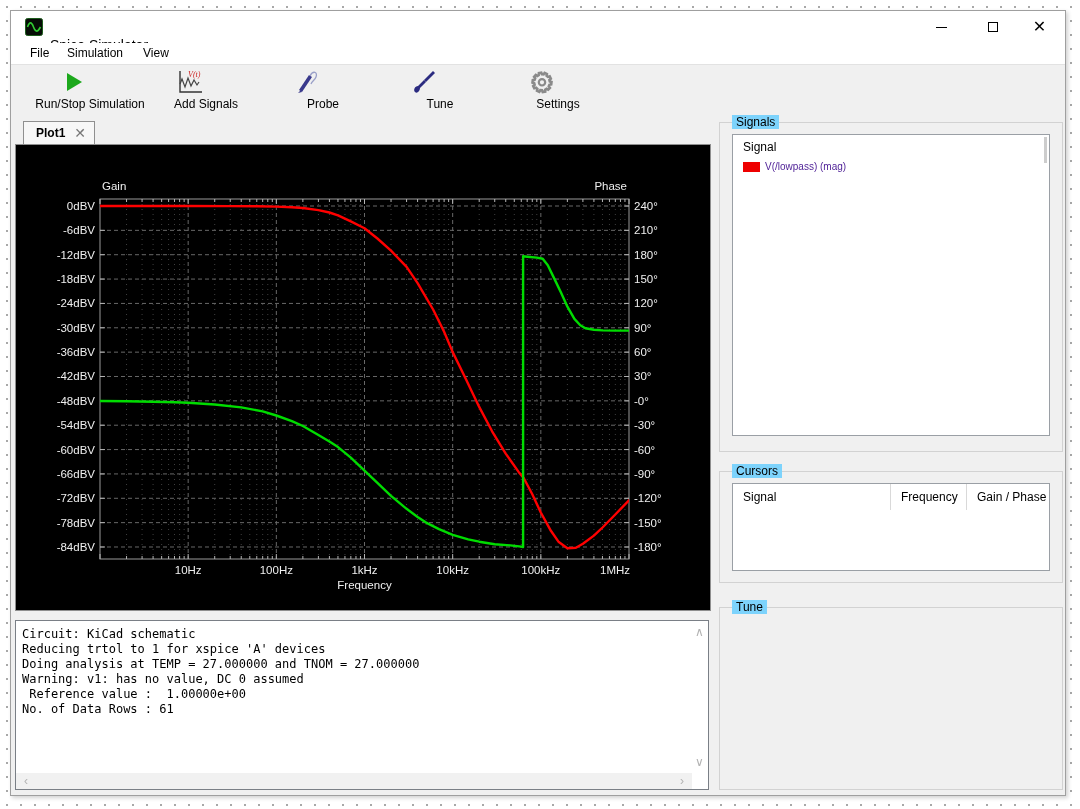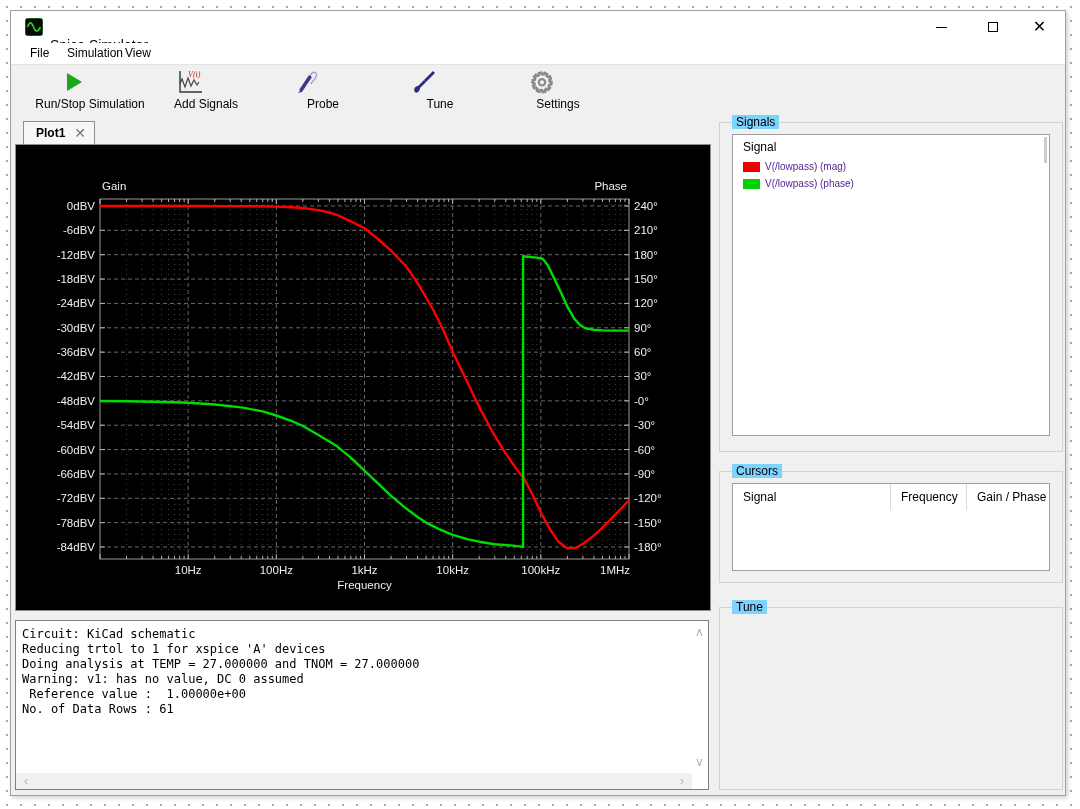--- a/index.html
+++ b/index.html
@@ -95,21 +95,21 @@
         <div class="glyph-max"></div>
       </div>
     <div class="winbtn close">
         <span class="glyph-close">✕</span>
       </div>
   </div>
 
   <div class="menubar">
     <span class="menuitem" style="left:19px">File</span>
     <span class="menuitem" style="left:56px">Simulation</span>
-    <span class="menuitem" style="left:114px">View</span>
+    <span class="menuitem" style="left:132px">View</span>
   </div>
 
   <div class="toolbar">
     <div class="tbtn" style="left:2px;width:122px">
       <div class="ticon">
           <svg width="22" height="22" viewBox="0 0 22 22">
         <path d="M4 2 L19 11 L4 20 Z" fill="#1ca81c"></path>
           </svg>
         </div>
       <div class="tlabel">Run/Stop Simulation</div>
@@ -440,24 +440,20 @@
   </div>
 
   <div class="groupbox" id="gb-signals">
     <span class="grouplabel">Signals</span>
     <div class="siglist">
       <div class="siglist-header">Signal</div>
       <div class="sigrow">
         <div class="sig-swatch" style="background: rgb(238, 0, 0);"></div>
         <span>V(/lowpass) (mag)</span>
       </div>
-      <div class="sigrow">
-        <div class="sig-swatch" style="background: rgb(0, 212, 0);"></div>
-        <span>V(/lowpass) (phase)</span>
-      </div>
       <div class="thumb"></div>
     </div>
   </div>
 
   <div class="groupbox" id="gb-cursors">
     <span class="grouplabel">Cursors</span>
     <div class="cursortable">
       <div class="cursor-headrow">
         <div class="cursor-headcell chc-0">Signal</div>
         <div class="cursor-headcell chc-1">Frequency</div>

